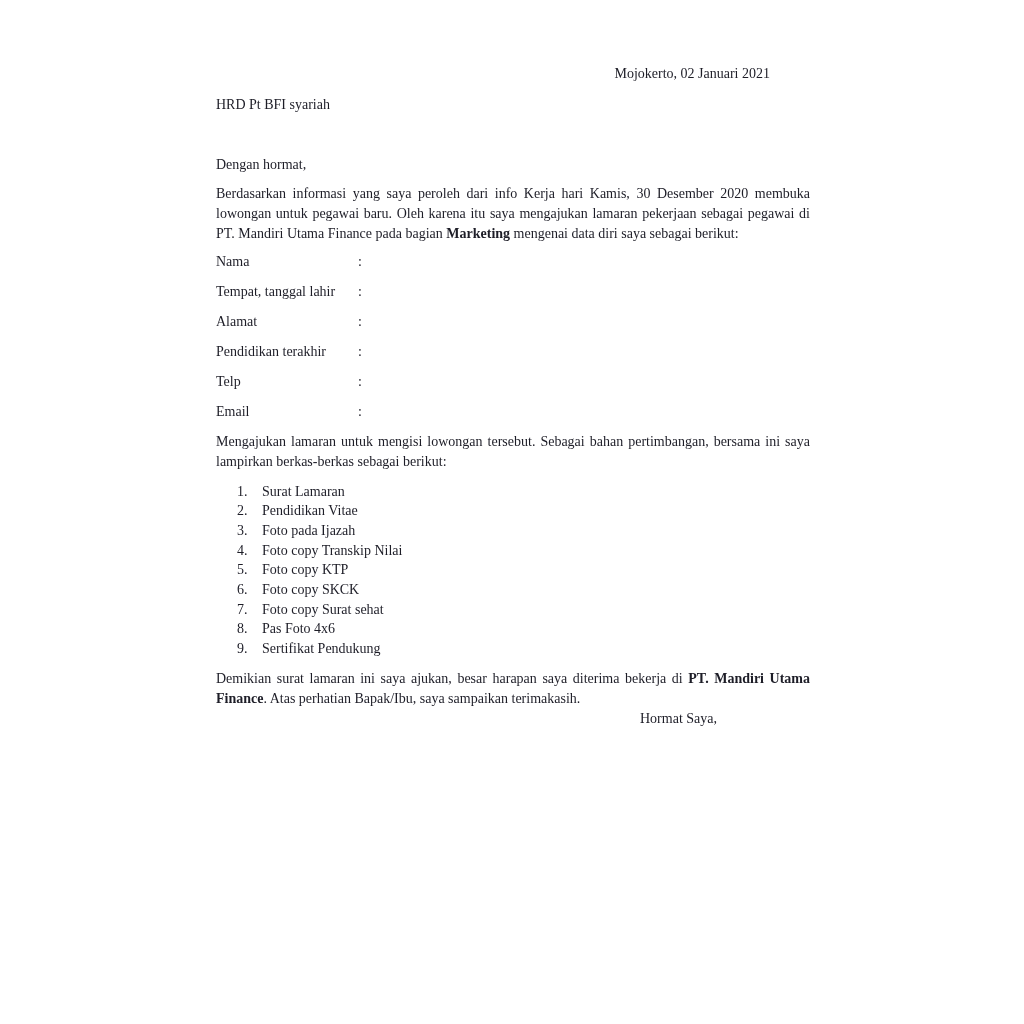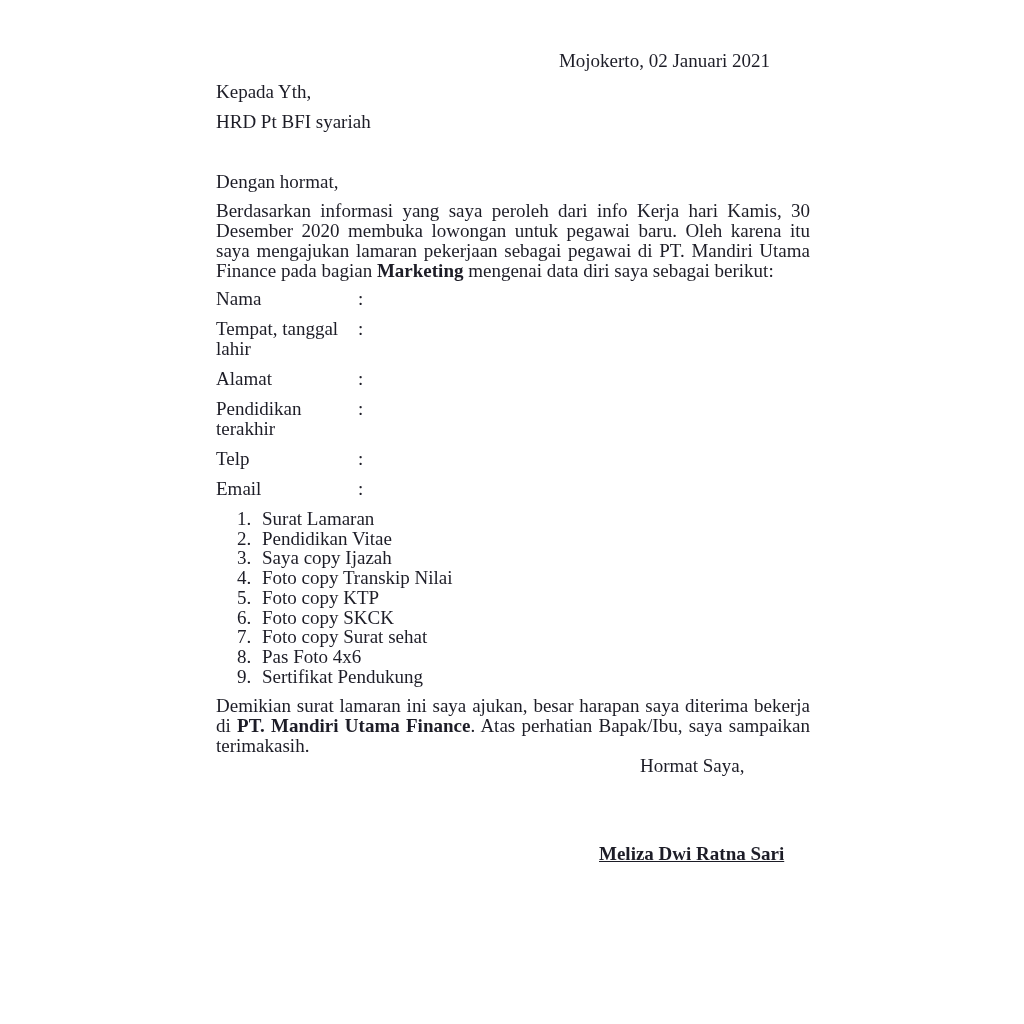--- a/index.html
+++ b/index.html
@@ -14,22 +14,22 @@
     background: #ffffff;
     overflow: hidden;
     font-family: "Liberation Serif", "DejaVu Serif", serif;
     color: #1d1d27;
   }
   .content {
     position: absolute;
     left: 216px;
     top: 0;
     width: 594px;
-    padding-top: 51px;
-    font-size: 19px;
+    padding-top: 64px;
+    font-size: 14px;
     line-height: 20px;
   }
   .date-line {
     text-align: right;
     padding-right: 40px;
   }
   .recipient-line {
     margin-top: 10.5px;
   }
   .salutation {
@@ -90,21 +90,20 @@
 </style>
 </head>
 <body>
 
 <div class="page">
   <div class="content">
 
     <div class="date-line">Mojokerto, 02 Januari 2021</div>
 
     <div>
-      <div class="recipient-line">Kepada Yth,</div>
       <div class="recipient-line">HRD Pt BFI syariah</div>
     </div>
 
     <div class="salutation">Dengan hormat,</div>
 
     <div class="para para-opening"><span>Berdasarkan informasi yang saya peroleh dari info Kerja hari Kamis, 30 Desember 2020 membuka lowongan untuk pegawai baru. Oleh karena itu saya mengajukan lamaran pekerjaan sebagai pegawai di PT. Mandiri Utama Finance pada bagian </span><b>Marketing</b><span> mengenai data diri saya sebagai berikut:</span></div>
 
     <div class="fields">
       <div class="field-row">
         <span class="field-label">Nama</span>
@@ -131,33 +130,34 @@
           <span class="field-colon">:</span>
           <span class="field-value"></span>
       </div>
       <div class="field-row">
         <span class="field-label">Email</span>
           <span class="field-colon">:</span>
           <span class="field-value"></span>
       </div>
     </div>
 
+    <div class="para">Mengajukan lamaran untuk mengisi lowongan tersebut. Sebagai bahan pertimbangan, bersama ini saya lampirkan berkas-berkas sebagai berikut:</div>
 
     <div class="attachments">
       <div class="attach-item">
         <span class="attach-num">1.</span>
           <span class="attach-text">Surat Lamaran</span>
       </div>
       <div class="attach-item">
         <span class="attach-num">2.</span>
           <span class="attach-text">Pendidikan Vitae</span>
       </div>
       <div class="attach-item">
         <span class="attach-num">3.</span>
-          <span class="attach-text">Saya copy Ijazah</span>
+          <span class="attach-text">Foto pada Ijazah</span>
       </div>
       <div class="attach-item">
         <span class="attach-num">4.</span>
           <span class="attach-text">Foto copy Transkip Nilai</span>
       </div>
       <div class="attach-item">
         <span class="attach-num">5.</span>
           <span class="attach-text">Foto copy KTP</span>
       </div>
       <div class="attach-item">
@@ -175,16 +175,15 @@
       <div class="attach-item">
         <span class="attach-num">9.</span>
           <span class="attach-text">Sertifikat Pendukung</span>
       </div>
     </div>
 
     <div class="para para-closing"><span>Demikian surat lamaran ini saya ajukan, besar harapan saya diterima bekerja di </span><b>PT. Mandiri Utama Finance</b><span>. Atas perhatian Bapak/Ibu, saya sampaikan terimakasih.</span></div>
 
     <div class="sig-closing">Hormat Saya,</div>
 
-    <div class="sig-name">Meliza Dwi Ratna Sari</div>
 
   </div>
 </div>
 
 </body></html>

